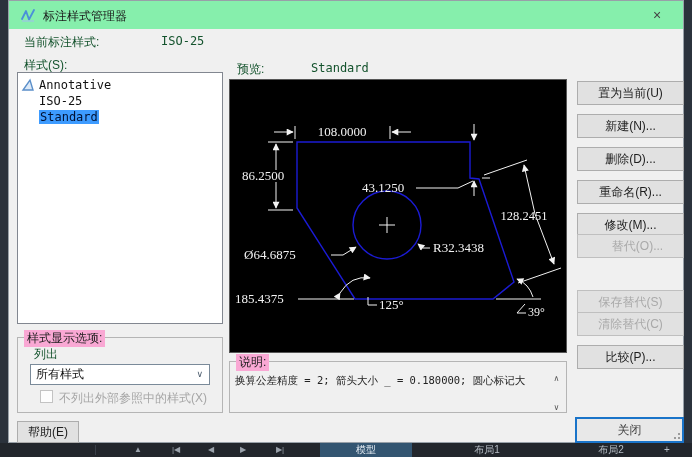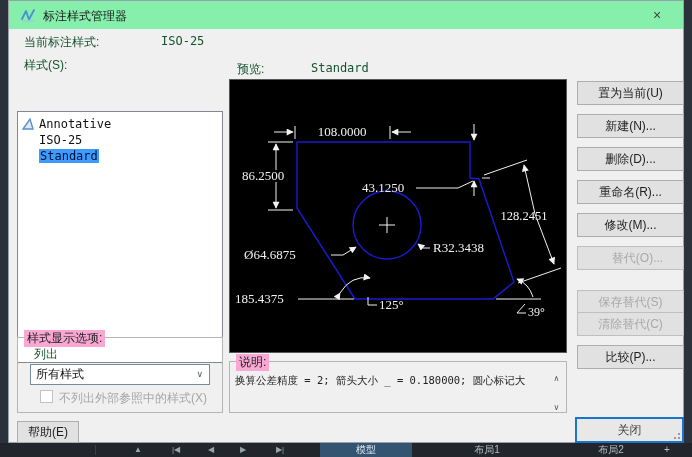--- a/index.html
+++ b/index.html
@@ -24,21 +24,21 @@
   .dialog { position:absolute; left:8px; top:0; width:676px; height:443px; background:#f0f0f0; border:1px solid #98a0a8; }
   .titlebar { position:absolute; left:0; top:0; width:100%; height:28px; background:#86efac; }
   .title-icon { position:absolute; left:12px; top:7px; width:15px; height:15px; }
   .title-text { position:absolute; left:34px; top:7px; font-size:12px; color:#1a1a1a; }
   .close-btn { position:absolute; right:8px; top:0; width:36px; height:28px; text-align:center; line-height:28px; font-size:14px; color:#444; cursor:default; }
 
   .lbl { position:absolute; font-size:12px; color:#14532d; white-space:nowrap; }
   .mono { font-family:"DejaVu Sans Mono", monospace; }
 
   
-  .listbox { position:absolute; left:8px; top:71px; width:206px; height:252px; background:#ffffff; border:1px solid #828790; font-family:"DejaVu Sans Mono", monospace; font-size:12px; color:#111; padding-top:4px;margin-top:39px; }
+  .listbox { position:absolute; left:8px; top:71px; width:206px; height:252px; background:#ffffff; border:1px solid #828790; font-family:"DejaVu Sans Mono", monospace; font-size:12px; color:#111; padding-top:4px; }
   .list-item { position:relative; height:16px; line-height:16px; padding-left:21px; white-space:nowrap; }
   .list-item .sel { background:#3d9bff; color:#001133; padding:0 1px; }
   .ann-icon { position:absolute; left:3px; top:1px; width:14px; height:14px; }
 
   
   .preview-panel { position:absolute; left:220px; top:78px; width:338px; height:274px; background:#000; border:1px solid #565656; }
   .preview-panel svg { display:block; }
 
   
   .btn { position:absolute; left:568px; width:107px; height:24px; background:#e1e1e1; border:1px solid #adadad; font-size:12px; color:#1e1e1e; text-align:center; line-height:22px; cursor:default; }
@@ -192,21 +192,21 @@
           <text x="298" y="236" font-size="12">39°</text>
         </g>
       </svg>
     </div>
 
     <div class="btn" style="top:80px;">置为当前(U)</div>
     <div class="btn" style="top:113px;">新建(N)...</div>
     <div class="btn" style="top:146px;">删除(D)...</div>
     <div class="btn" style="top:179px;">重命名(R)...</div>
     <div class="btn" style="top:212px;">修改(M)...</div>
-    <div class="btn disabled" style="top:245px;padding-left:14px;">替代(O)...</div>
+    <div class="btn disabled" style="top:233px;padding-left:14px;">替代(O)...</div>
     <div class="btn disabled" style="top:278px;margin-top:11px;">保存替代(S)</div>
     <div class="btn disabled" style="top:311px;">清除替代(C)</div>
     <div class="btn" style="top:344px;">比较(P)...</div>
 
     <div class="groupbox" style="left:8px; top:336px; width:206px; height:76px;">
       <span class="legend">样式显示选项:</span>
       <span class="lbl" style="left:16px; top:8px;">列出</span>
       <div class="combo">
         <span>所有样式</span>
         <span class="chev">∨</span>

